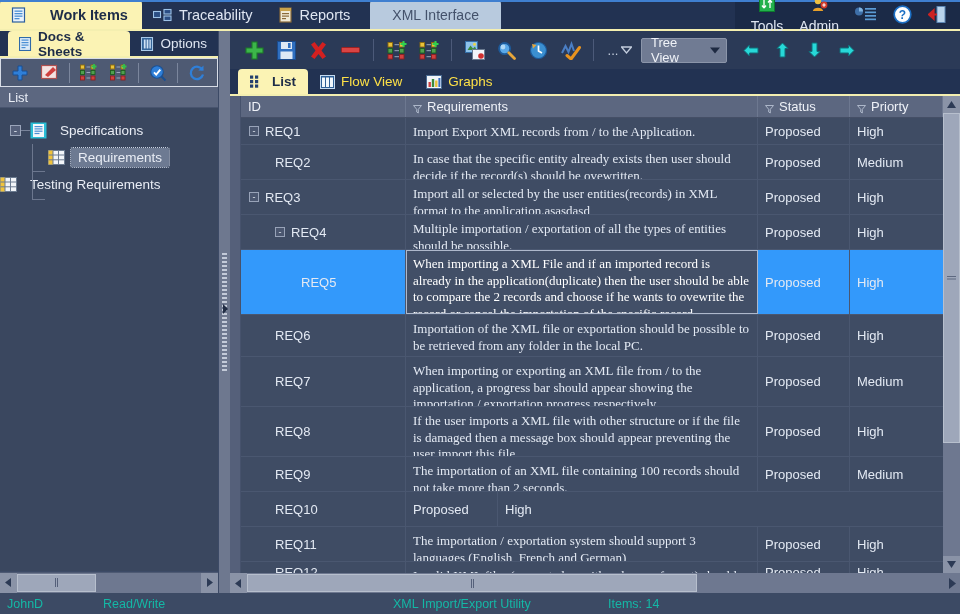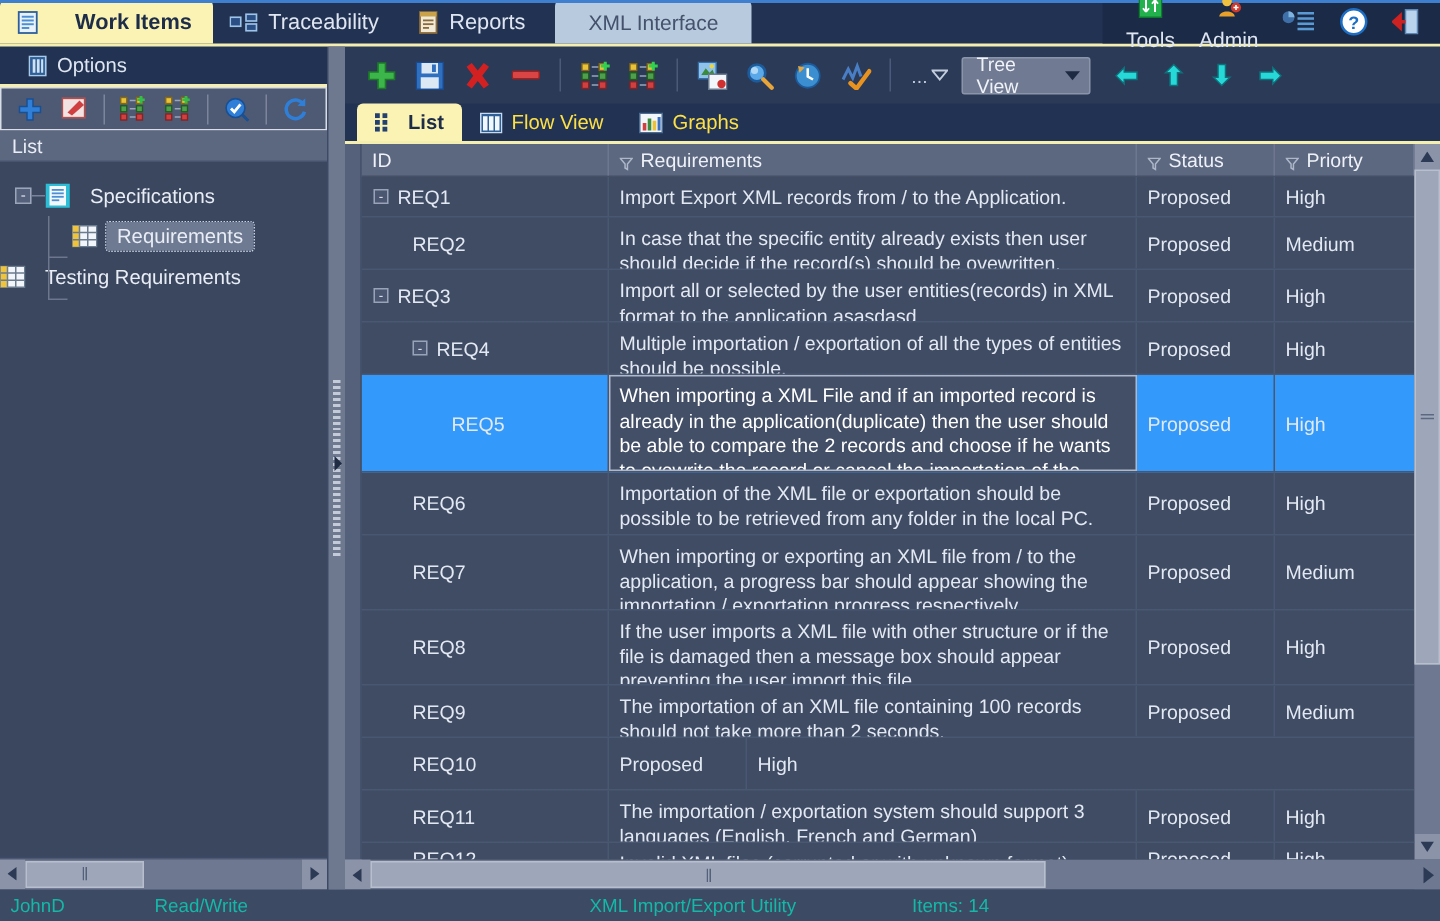--- a/index.html
+++ b/index.html
@@ -102,21 +102,21 @@
        border-right:1px solid #6d7890; cursor:pointer; }
   .filt{ width:9px;height:9px; opacity:.75; flex:none; }
   .gbody{ flex:1; position:relative; overflow:hidden; background:#3f4c64; }
   .grow{ display:flex; border-bottom:1px solid #4a5770; color:#e3e9f3;
          font-size:13px; cursor:pointer; }
   .grow.sel{ background:#3399fb; }
   .cell{ padding:5px 7px; display:flex; align-items:center;
          border-right:1px solid #4a5770; overflow:hidden; }
   .cell.idc{ align-items:center; }
   .cell.req{ align-items:center; line-height:1.27; display:block;
-             padding-top:6px; }
+             padding-top:6px;font-family:Liberation Serif, serif; }
   .cell.editing{ background:#424f67; outline:1px solid #aeb8cb;
                  outline-offset:-1px; color:#fff; }
   .tree-tick{ width:10px;height:10px;border:1px solid #98a3b8;background:#4b5770;
               display:inline-flex;align-items:center;justify-content:center;
               font-size:9px;line-height:1;color:#e0e6f0;margin-right:6px;flex:none;}
   .vsb{ width:17px; background:#6e7890; display:flex; flex-direction:column; }
   .vsb-btn{ height:17px; background:#8a93a7; display:flex; align-items:center;
             justify-content:center; cursor:pointer; }
   .vsb-track{ flex:1; position:relative; background:#6e7890; }
   .vsb-thumb{ position:absolute; left:0; right:0; background:#9ea7ba;
@@ -240,20 +240,32 @@
         </span>
       </div>
     </div>
   </div>
 
   <div class="body">
 
     <div class="left">
 
       <div class="left-tabs">
+        <div class="ltab active">
+          <span class="ico">
+            <svg width="13" height="14" viewBox="0 0 13 14">
+                <rect x="0.5" y="0.5" width="11" height="13" fill="#dceaf7" stroke="#2f6aa8" stroke-width="1.1"></rect>
+                <rect x="2.5" y="2.5" width="7" height="1.2" fill="#4b8fd4"></rect>
+                <rect x="2.5" y="5" width="7" height="1.2" fill="#4b8fd4"></rect>
+                <rect x="2.5" y="7.5" width="7" height="1.2" fill="#4b8fd4"></rect>
+                <rect x="2.5" y="10" width="4" height="1.2" fill="#4b8fd4"></rect>
+              </svg>
+          </span>
+          <span>Docs &amp; Sheets</span>
+        </div>
         <div class="ltab">
           <span class="ico">
             <svg width="13" height="14" viewBox="0 0 13 14">
                 <rect x="0.5" y="0.5" width="11" height="13" fill="#2e5f96" stroke="#a9c9e8" stroke-width="1.1"></rect>
                 <rect x="2.8" y="2.5" width="1.8" height="9" fill="#cfe2f5"></rect>
                 <rect x="5.6" y="2.5" width="1.8" height="9" fill="#cfe2f5"></rect>
                 <rect x="8.4" y="2.5" width="1.4" height="9" fill="#cfe2f5"></rect>
               </svg>
           </span>
           <span>Options</span>

